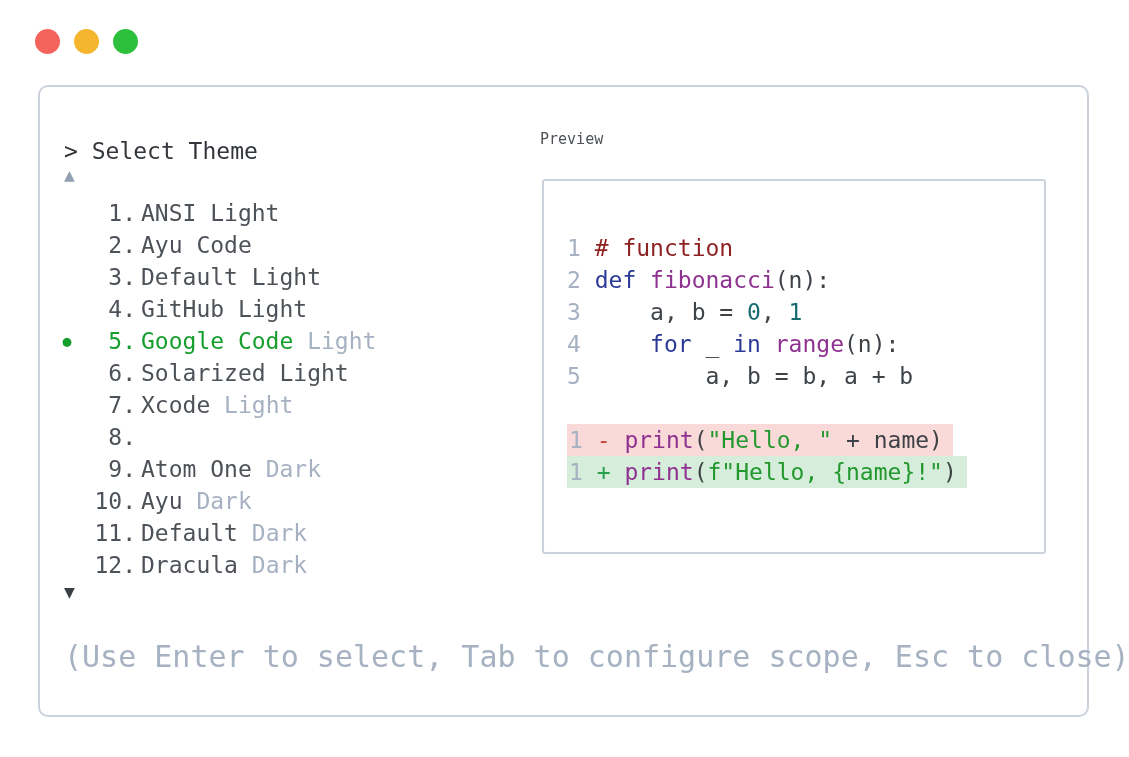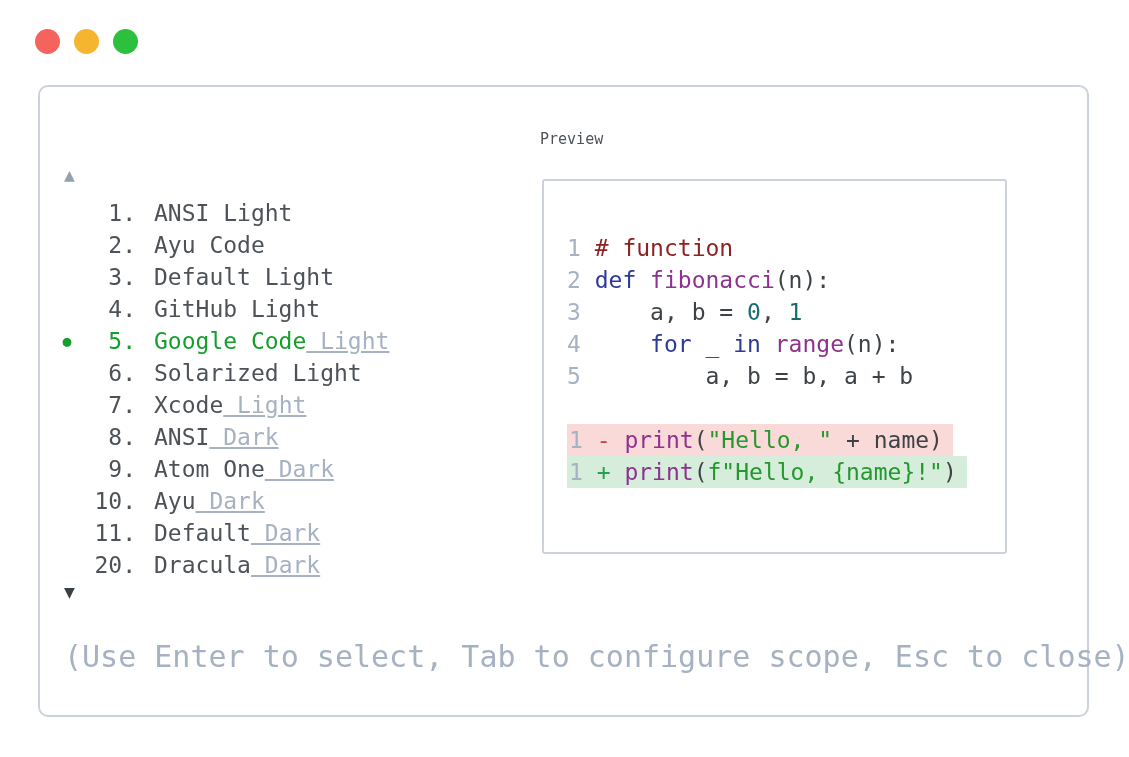--- a/index.html
+++ b/index.html
@@ -40,30 +40,30 @@
     position:absolute;left:500px;top:36px;font-size:15px;line-height:32px;
     color:var(--dark-text);
   }
   .arrow{position:absolute;left:24px;font-size:18px;line-height:18px;cursor:pointer;}
   .arrow-up{top:79px;color:#93a0b4;}
   .arrow-down{top:496px;color:#3a3f44;}
   .theme-list{position:absolute;left:0;top:110px;width:470px;}
   .trow{display:flex;align-items:center;height:32px;font-size:23px;line-height:32px;cursor:pointer;}
   .t-bullet{width:16px;margin-left:19px;text-align:center;font-size:15px;color:var(--selected-green);}
   .t-num{width:61px;text-align:right;color:var(--dark-text);white-space:pre;}
-  .t-name{margin-left:18px;white-space:pre;}
+  .t-name{margin-left:5px;white-space:pre;}
   .t-name .nm{color:var(--dark-text);}
-  .t-name .sfx{color:var(--muted-text);text-decoration:underline;}
+  .t-name .sfx{color:var(--muted-text);}
   .trow.sel .t-num,.trow.sel .nm{color:var(--selected-green);}
   .help{
     position:absolute;left:24px;top:554px;font-size:30px;line-height:32px;
     color:var(--muted-text);white-space:pre;
   }
   .preview-panel{
-    position:absolute;left:502px;top:92px;width:465px;height:375px;
+    position:absolute;left:502px;top:92px;width:504px;height:375px;
     border:2px solid var(--border);border-radius:3px;background:#fff;
   }
   .code-block{position:absolute;left:23px;top:51px;font-size:23px;}
   .cl{height:32px;line-height:32px;white-space:pre;}
   .ln{color:var(--muted-text);}
   .diff-block{margin-top:32px;}
   .dbg{display:inline-block;height:32px;line-height:32px;padding:0 10px 0 2px;}
   .dbg.removed{background:var(--diff-removed-bg);}
   .dbg.added{background:var(--diff-added-bg);}
   .com{color:var(--comment);}
@@ -78,20 +78,21 @@
 </head>
 <body>
 
 <div class="lights">
   <div class="light" style="background: rgb(244, 99, 92);"></div>
   <div class="light" style="background: rgb(245, 181, 47);"></div>
   <div class="light" style="background: rgb(45, 192, 60);"></div>
 </div>
 
 <div class="window">
+  <div class="prompt">&gt; Select Theme</div>
   <div class="preview-label">Preview</div>
 
   <div class="arrow arrow-up">▲</div>
   <div class="theme-list">
       <div class="trow">
         <span class="t-bullet"></span>
         <span class="t-num">1.</span>
         <span class="t-name"><span class="nm">ANSI Light</span><span class="sfx"></span></span>
       </div>
       <div class="trow">
@@ -120,40 +121,39 @@
         <span class="t-name"><span class="nm">Solarized Light</span><span class="sfx"></span></span>
       </div>
       <div class="trow">
         <span class="t-bullet"></span>
         <span class="t-num">7.</span>
         <span class="t-name"><span class="nm">Xcode</span><span class="sfx"> Light</span></span>
       </div>
       <div class="trow">
         <span class="t-bullet"></span>
         <span class="t-num">8.</span>
-        <span class="t-name"><span class="nm">ANSI</span><span class="sfx"> Dark</span></span>
       </div>
       <div class="trow">
         <span class="t-bullet"></span>
         <span class="t-num">9.</span>
         <span class="t-name"><span class="nm">Atom One</span><span class="sfx"> Dark</span></span>
       </div>
       <div class="trow">
         <span class="t-bullet"></span>
         <span class="t-num">10.</span>
         <span class="t-name"><span class="nm">Ayu</span><span class="sfx"> Dark</span></span>
       </div>
       <div class="trow">
         <span class="t-bullet"></span>
         <span class="t-num">11.</span>
         <span class="t-name"><span class="nm">Default</span><span class="sfx"> Dark</span></span>
       </div>
       <div class="trow">
         <span class="t-bullet"></span>
-        <span class="t-num">20.</span>
+        <span class="t-num">12.</span>
         <span class="t-name"><span class="nm">Dracula</span><span class="sfx"> Dark</span></span>
       </div>
     </div>
   <div class="arrow arrow-down">▼</div>
 
   <div class="help">(Use Enter to select, Tab to configure scope, Esc to close)</div>
 
   <div class="preview-panel">
     <div class="code-block">
       <div id="code-lines">

